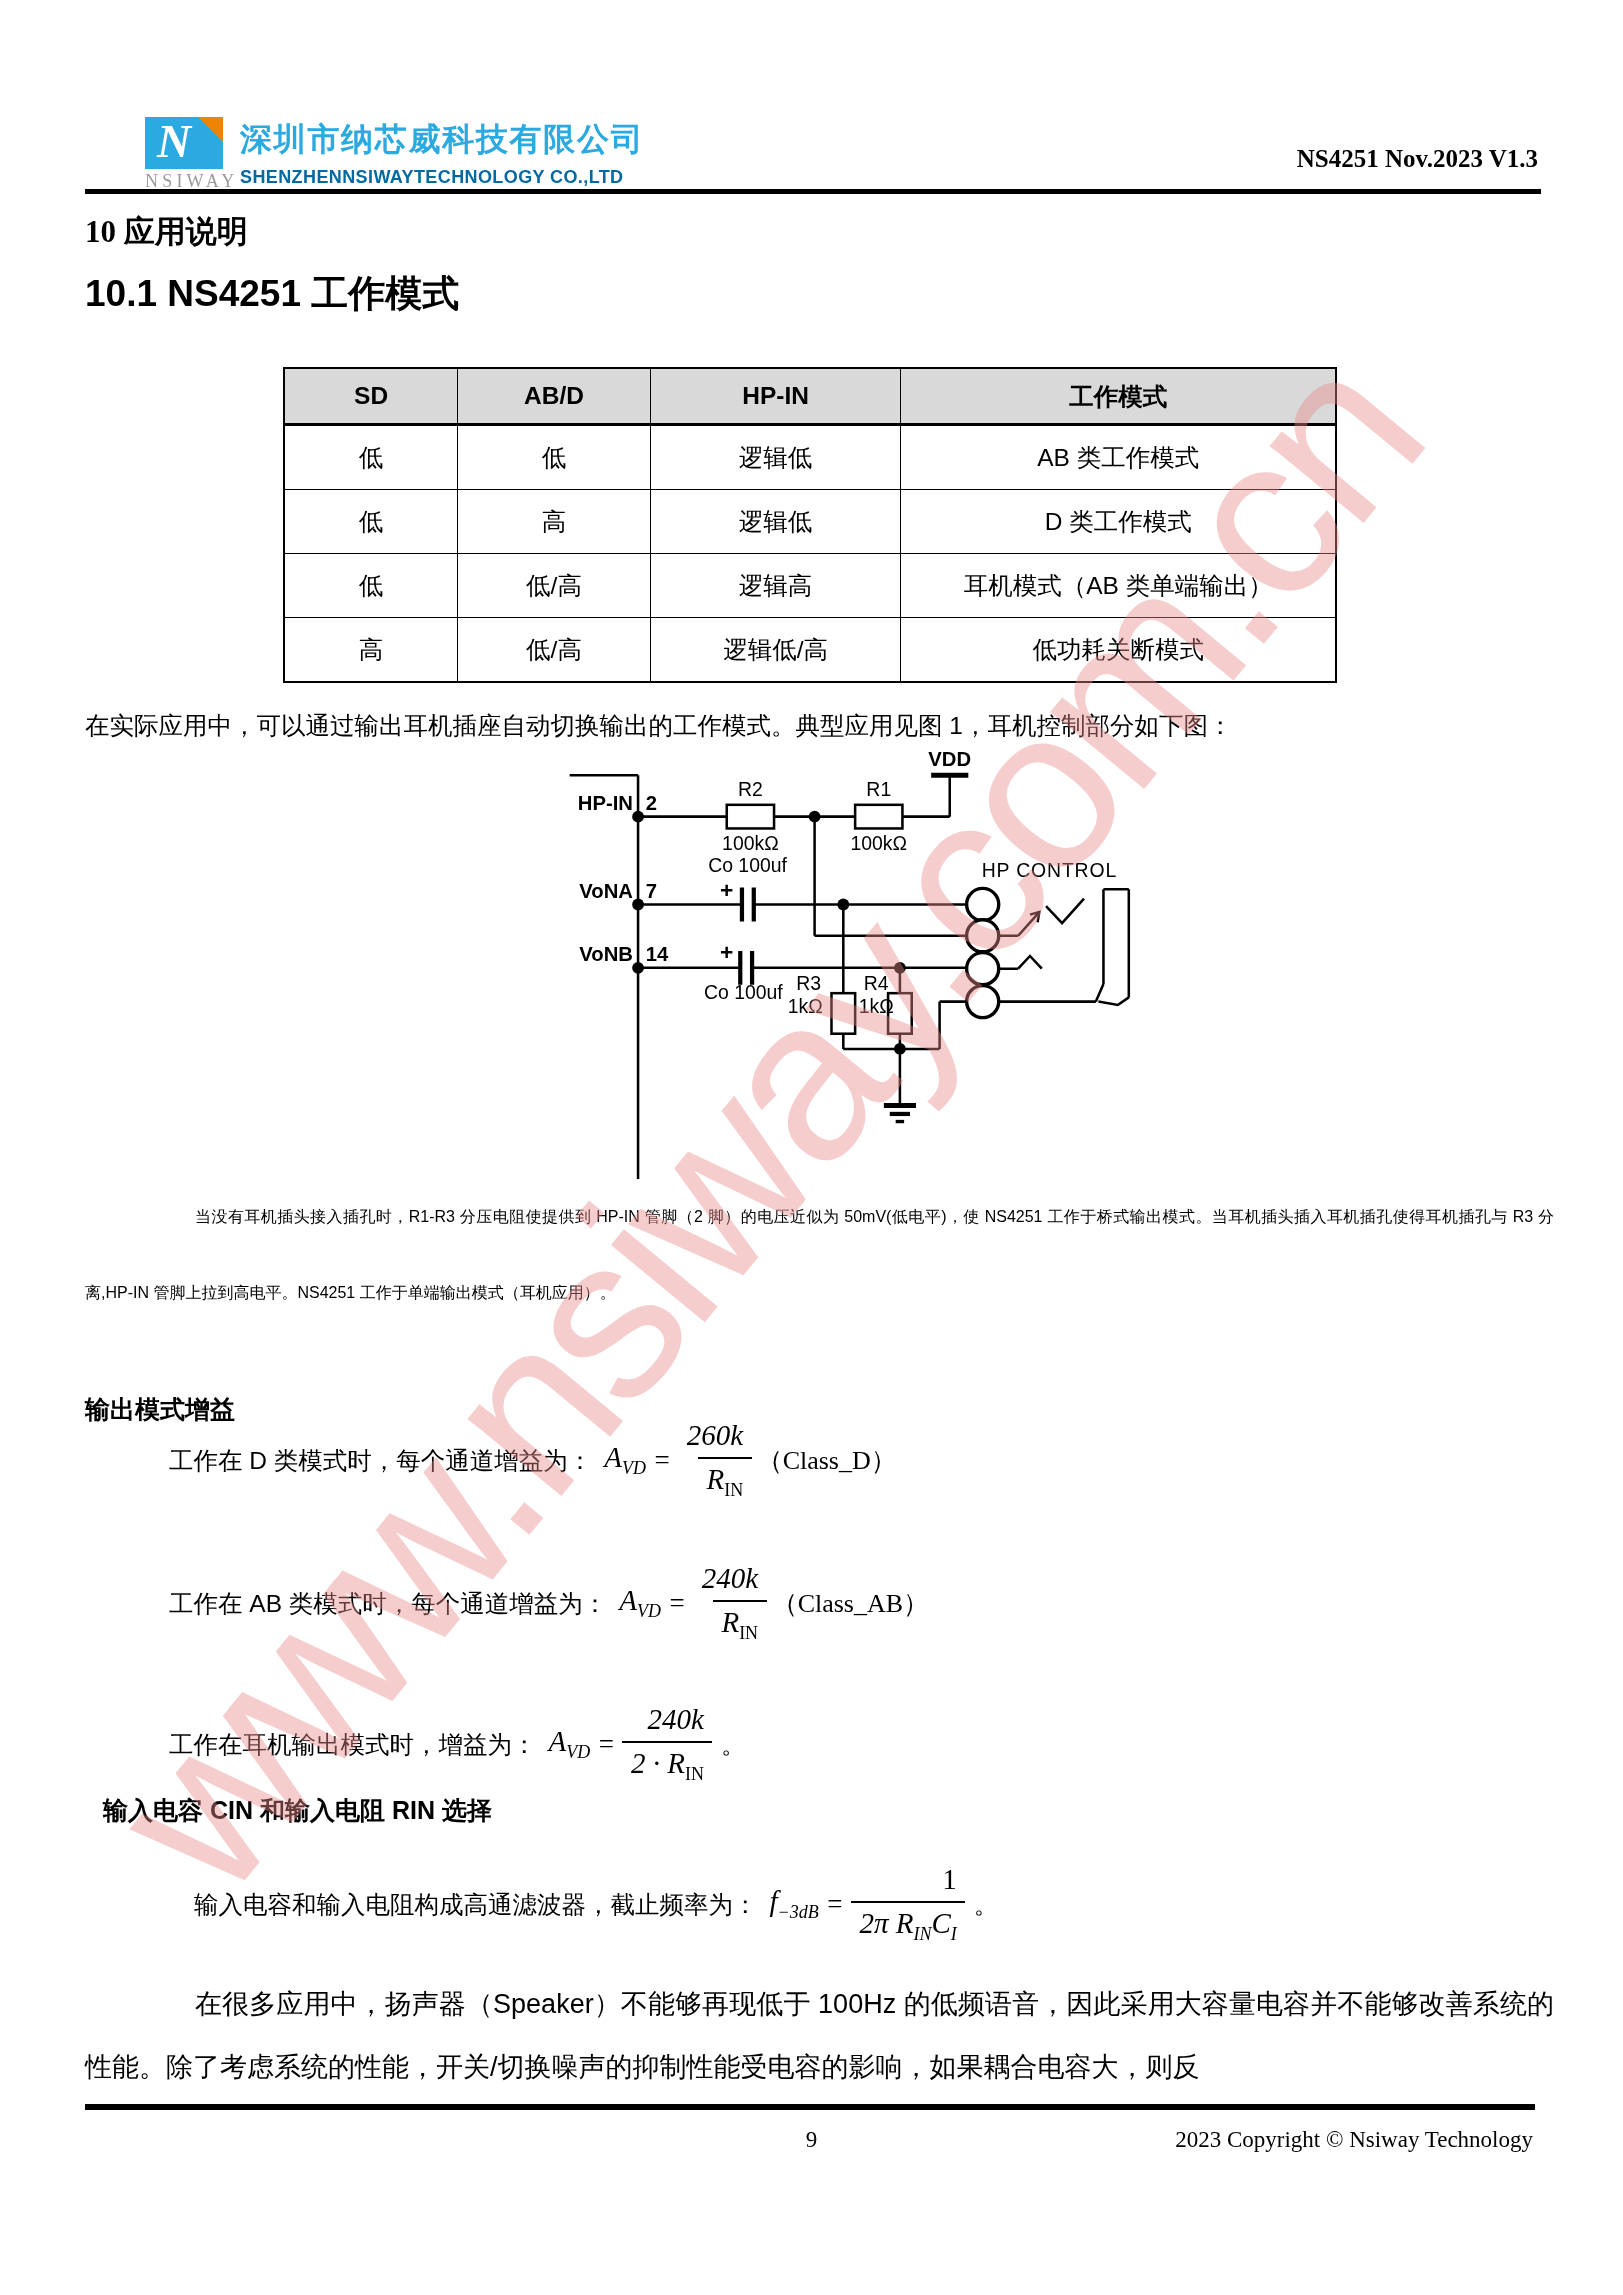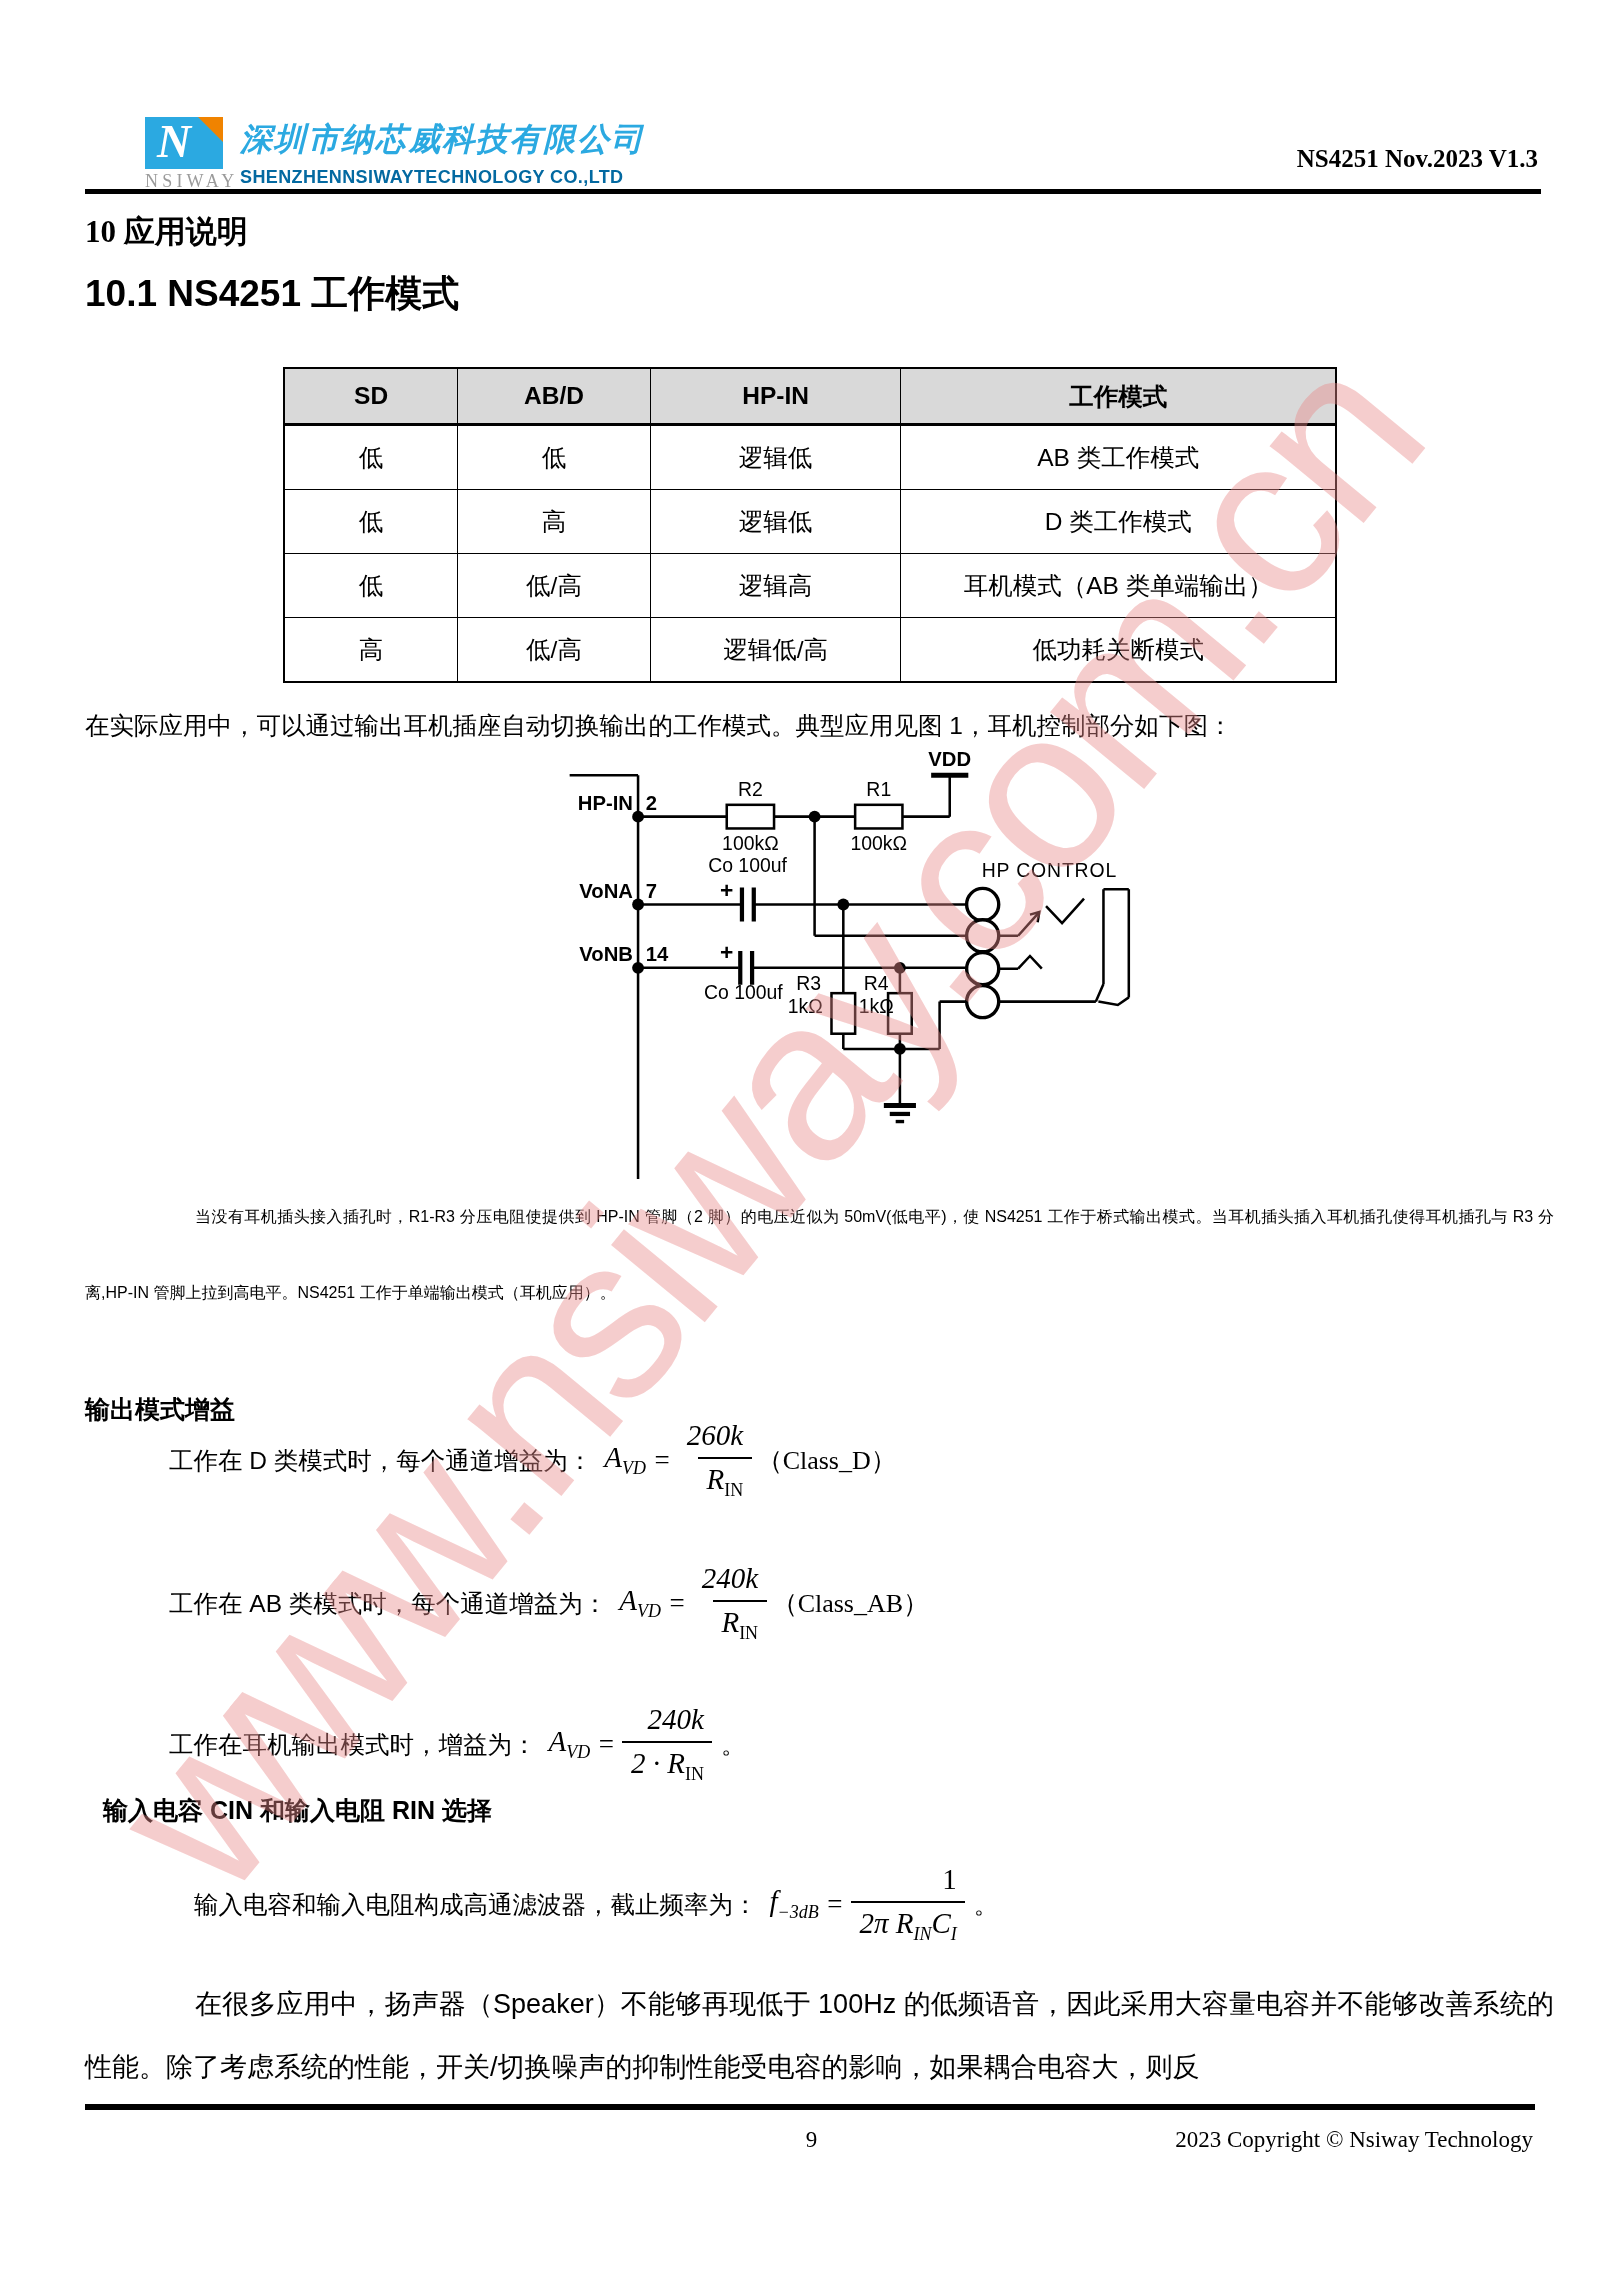--- a/index.html
+++ b/index.html
@@ -6,21 +6,21 @@
   .page{position:relative;width:1623px;height:2295px;background:#ffffff;overflow:hidden;
         font-family:"Liberation Sans",sans-serif;color:#000;}
   
   .logo{position:absolute;left:145px;top:117px;width:93px;}
   .logo-box{position:relative;width:78px;height:52px;background:#2ba9e1;overflow:hidden;}
   .logo-n{position:absolute;left:12px;top:-3.4px;font:italic 900 47px "Liberation Serif",serif;color:#fff;}
   .logo-tri{position:absolute;right:0;top:0;width:0;height:0;
             border-left:25px solid transparent;border-top:25px solid #f08300;}
   .logo-word{margin-top:1.7px;font:400 18px "Liberation Serif",serif;color:#9b9b9b;letter-spacing:4.2px;}
   .company{position:absolute;left:240px;top:118px;}
-  .company-cn{font-size:32px;font-weight:bold;color:#2ba9e1;letter-spacing:1.7px;font-style:italic;}
+  .company-cn{font-size:32px;font-weight:bold;color:#2ba9e1;letter-spacing:1.7px;}
   .company-en{margin-top:5px;font-size:18px;font-weight:bold;color:#0369a1;letter-spacing:0.4px;}
   .docref{position:absolute;right:85px;top:145px;font:bold 25px "Liberation Serif",serif;}
   .header-rule{position:absolute;left:85px;top:189px;width:1456px;height:5px;background:#000;}
   
   .h1{position:absolute;left:85px;top:211px;font:bold 31px "Liberation Serif",serif;}
   .h2{position:absolute;left:85px;top:269px;font-size:37px;font-weight:bold;}
   .p-intro{position:absolute;left:196px;top:338px;font-size:24.5px;}
   .p-after-table{position:absolute;left:85px;top:709px;width:1471px;font-size:24.5px;}
   .p-jack{position:absolute;left:85px;top:1179px;width:1469px;font-size:16px;line-height:76px;
           text-align:justify;text-indent:110px;}

